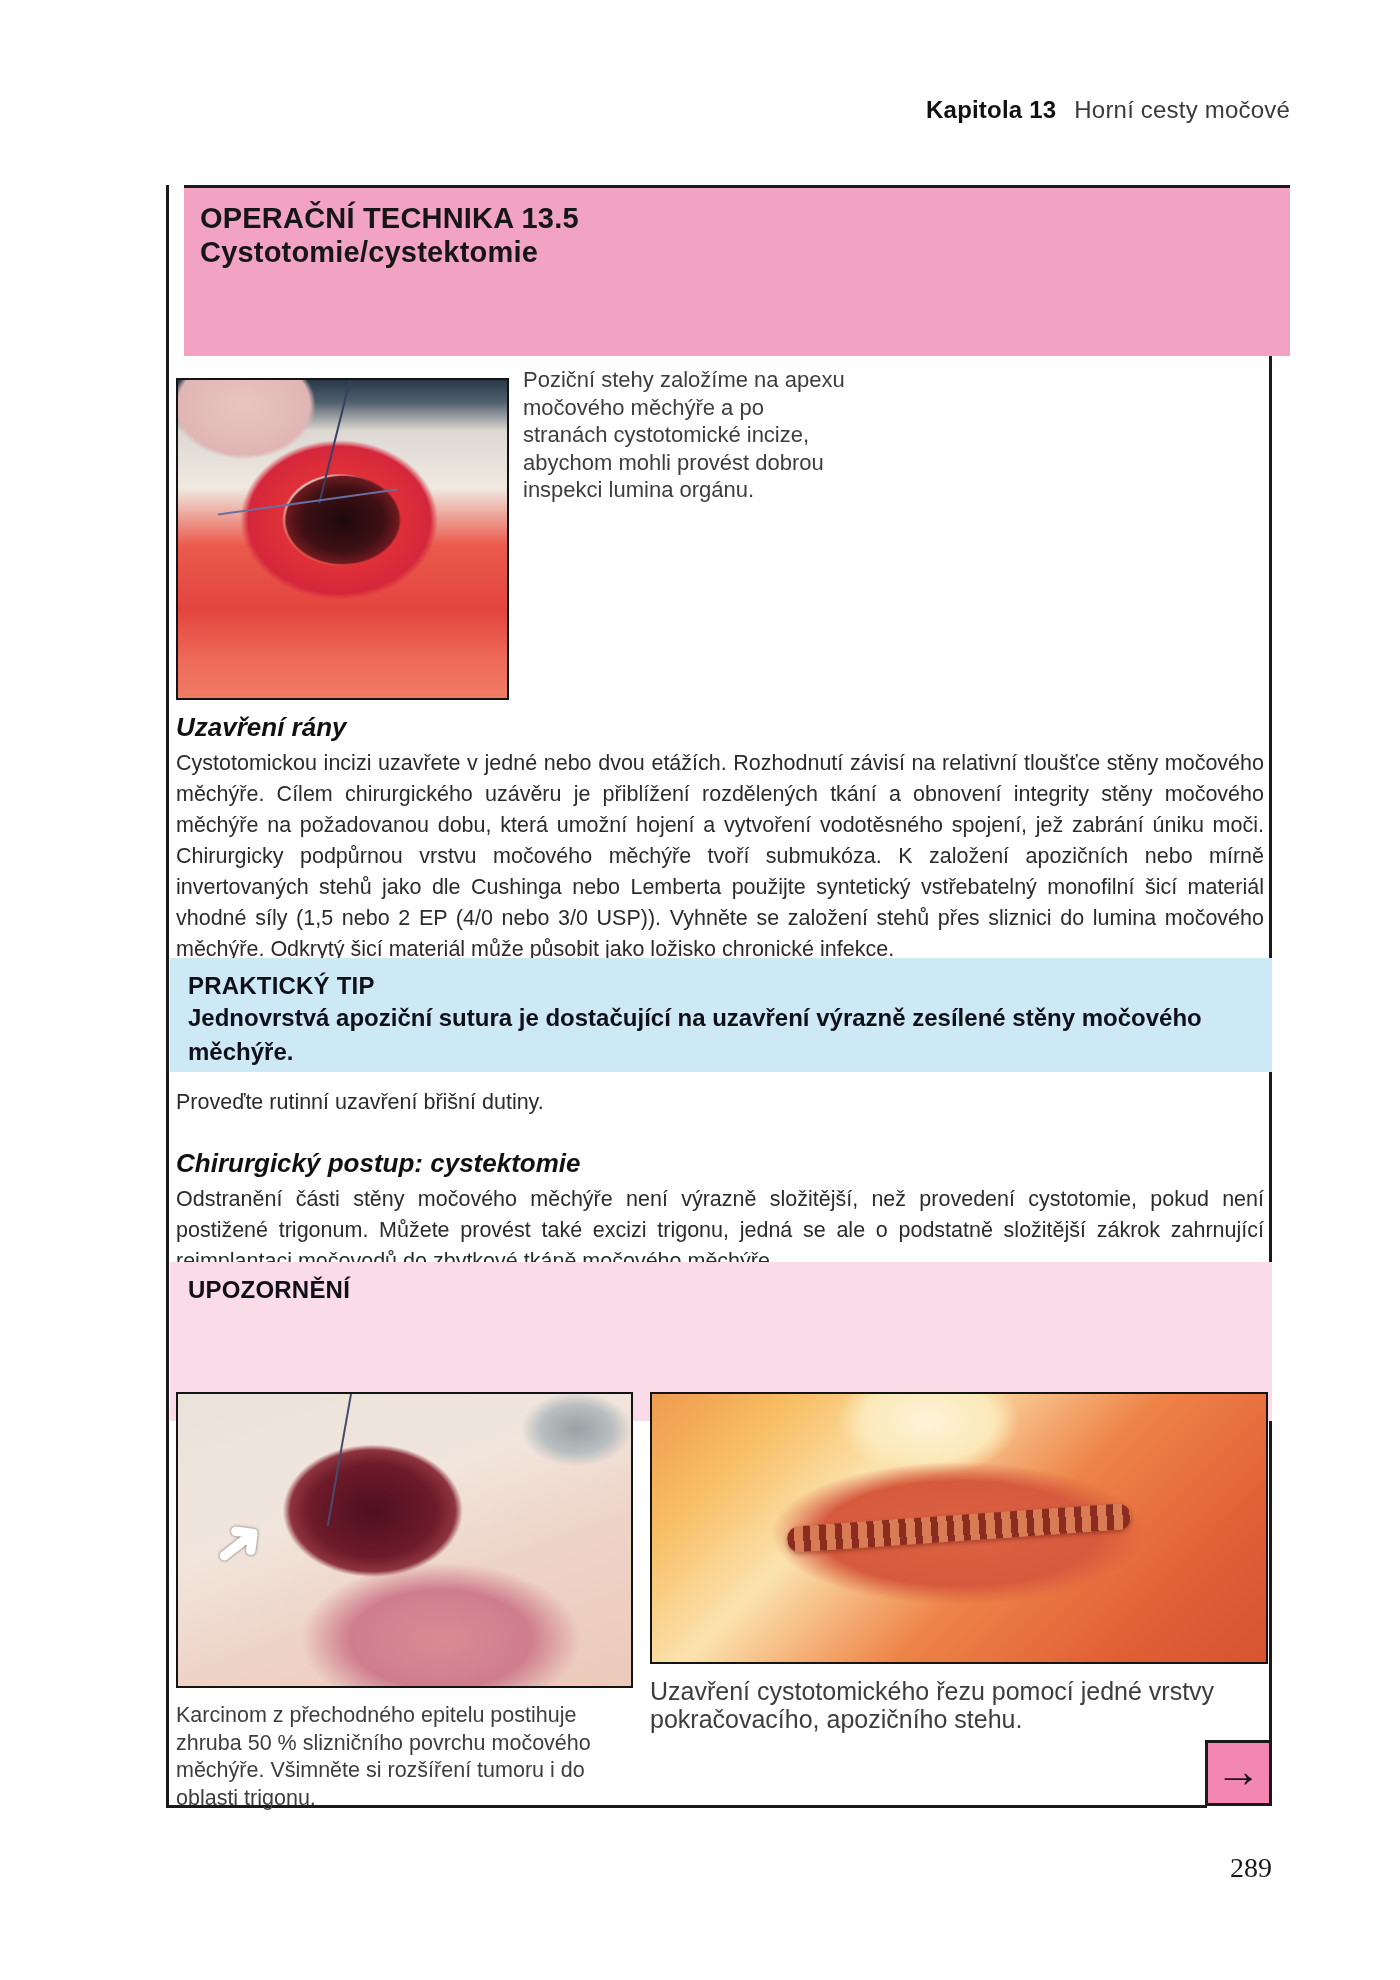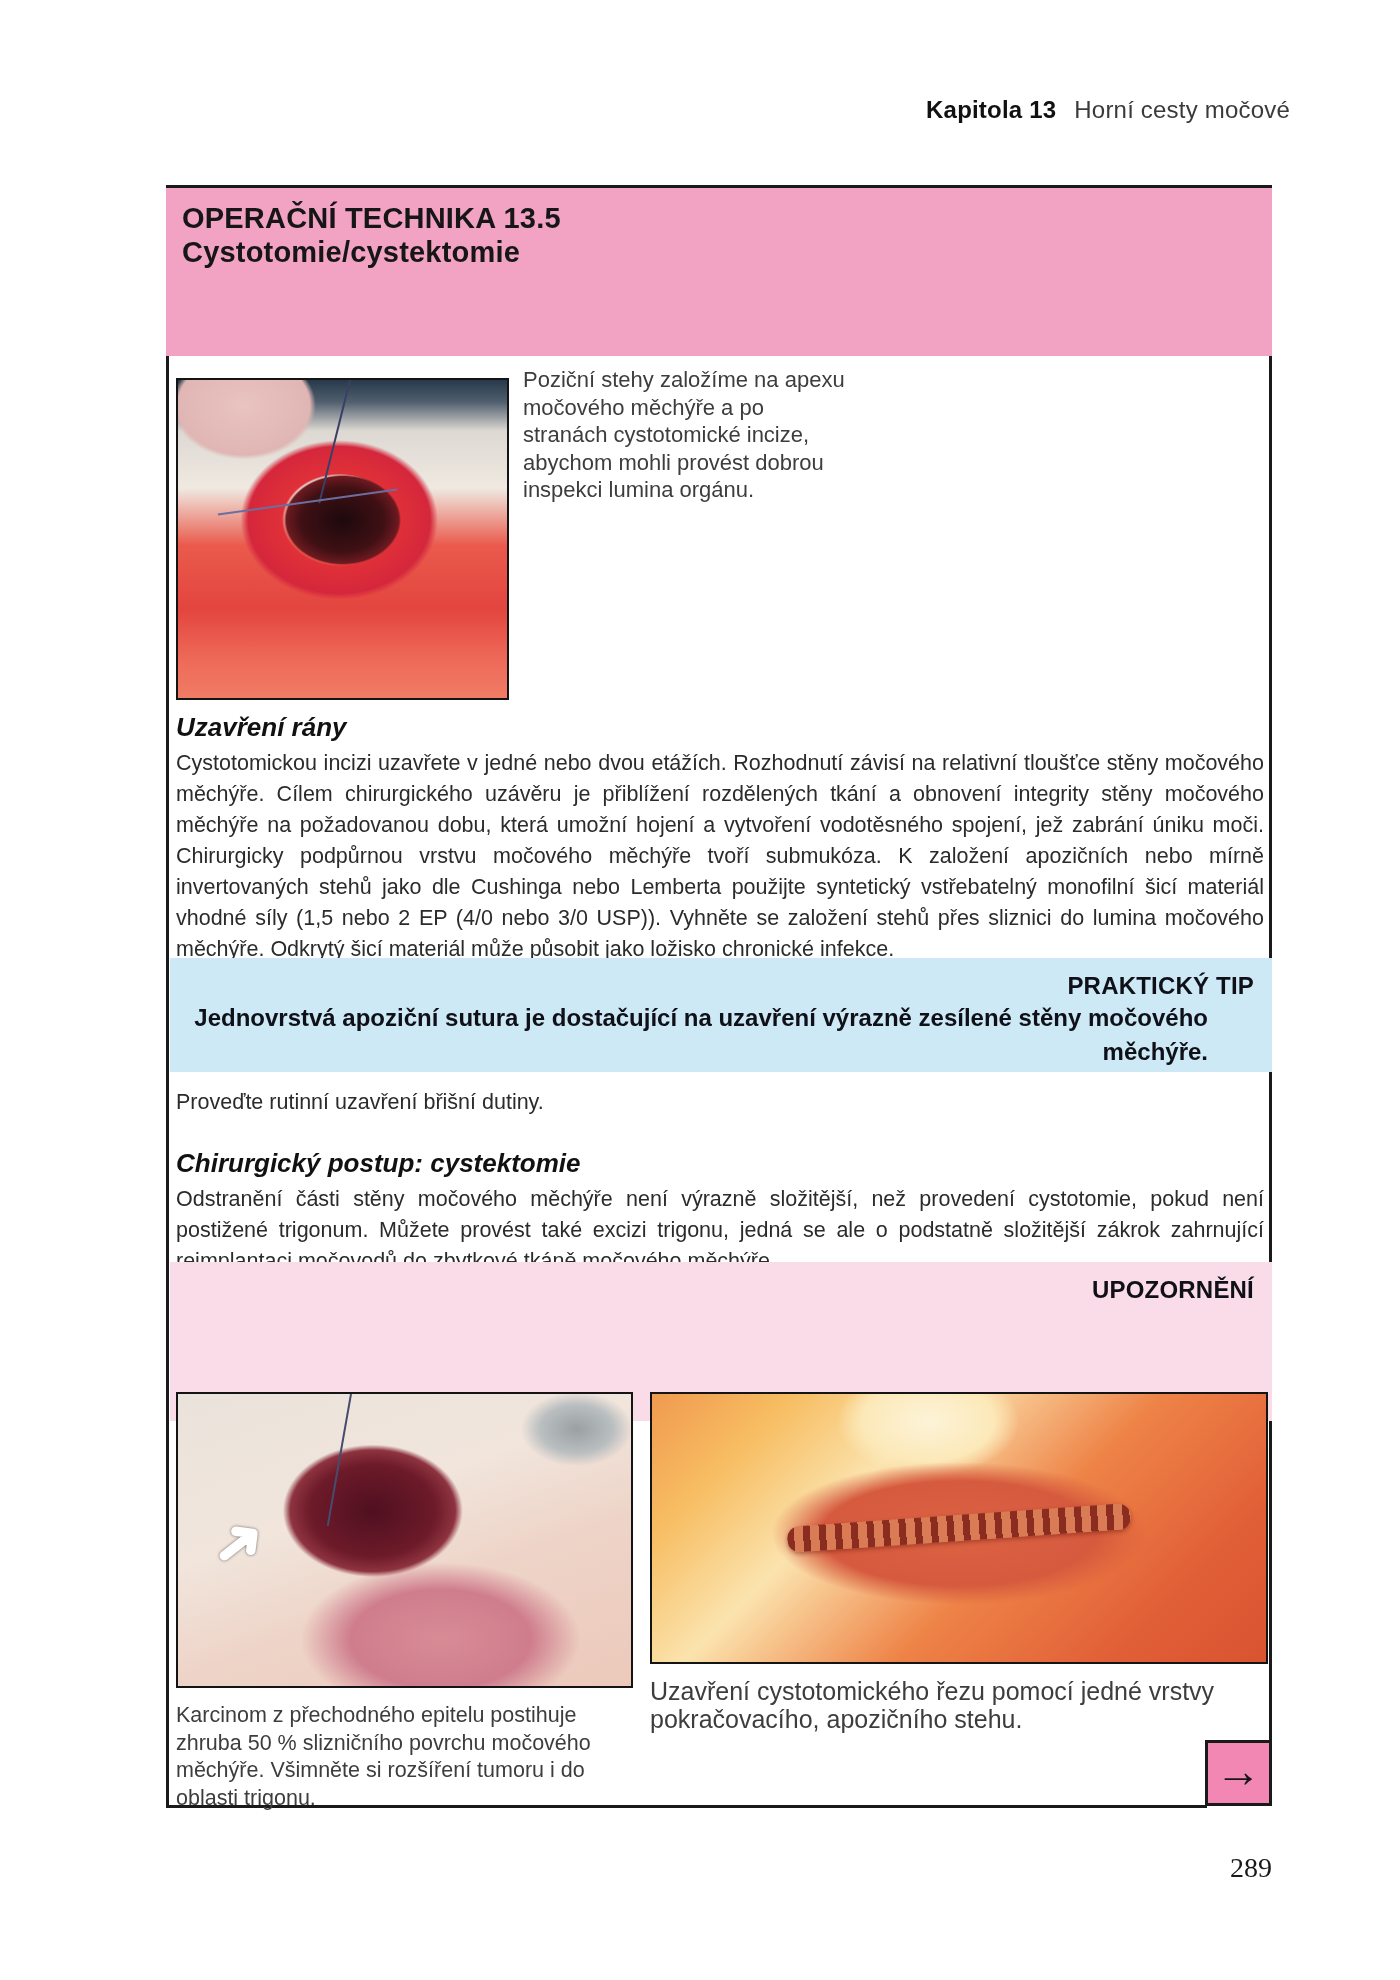--- a/index.html
+++ b/index.html
@@ -28,21 +28,21 @@
   .running-head .chapter{font-weight:bold;color:#111;}
   .running-head .title{color:#3a3a3a;margin-left:18px;font-weight:normal;}
 
   
   .rule-left{position:absolute;left:166px;top:185px;width:3px;height:1623px;background:var(--rule-black);}
   .rule-right{position:absolute;left:1269px;top:185px;width:3px;height:1556px;background:var(--rule-black);}
   .rule-bottom{position:absolute;left:166px;top:1805px;width:1041px;height:3px;background:var(--rule-black);}
 
   
   .banner{
-    position:absolute;left:166px;top:185px;width:1106px;height:171px;
+    position:absolute;left:184px;top:185px;width:1106px;height:171px;
     background:var(--banner-pink);
     border-top:3px solid var(--rule-black);
     padding:13px 16px;
   }
   .banner .line{font-weight:bold;font-size:29px;line-height:34px;color:#161616;letter-spacing:.2px;}
 
   
   .photo{border:2px solid #141414;position:absolute;overflow:hidden;}
   .photo-top{
     left:176px;top:378px;width:333px;height:322px;
@@ -61,21 +61,21 @@
   
   .section-heading{position:absolute;left:176px;font-size:26px;font-weight:bold;font-style:italic;color:#111;}
   .h-closure{top:712px;}
   .h-cyst{top:1148px;}
   .body-par{position:absolute;left:176px;width:1088px;font-size:21.5px;line-height:31px;text-align:justify;color:#2b2b2b;}
   .p-closure{top:748px;}
   .p-cyst{top:1184px;}
   .p-routine{position:absolute;left:176px;top:1090px;width:1088px;font-size:21.5px;color:#2b2b2b;}
 
   
-  .callout{position:absolute;left:170px;width:1102px;padding:13px 18px;text-align:right;}
+  .callout{position:absolute;left:170px;width:1102px;padding:13px 18px;}
   .callout .box-title{font-weight:bold;font-size:24px;line-height:30px;color:#101018;letter-spacing:.2px;}
   .callout .box-body{font-weight:bold;font-size:24px;line-height:34px;color:#101018;max-width:1020px;}
   .tip-box{top:958px;height:114px;background:var(--tip-blue);}
   .warning-box{top:1262px;height:159px;background:var(--warning-pink);}
 
   
   .photo-left{
     left:176px;top:1392px;width:457px;height:296px;
     background:
       radial-gradient(ellipse 125px 92px at 43% 40%, #4f1020 0%, #6d1a29 50%, #8e3340 66%, rgba(142,51,64,0) 72%),

